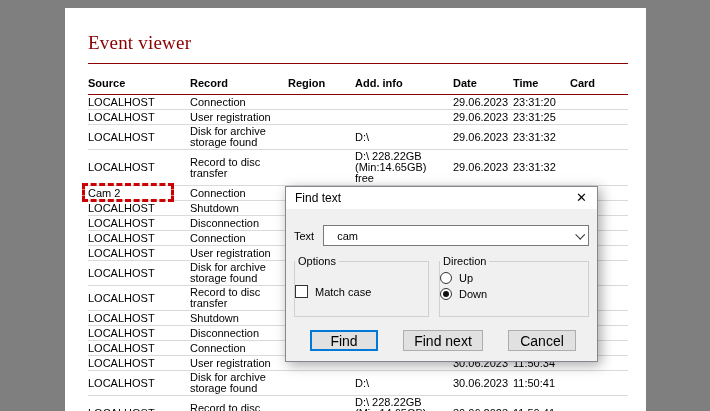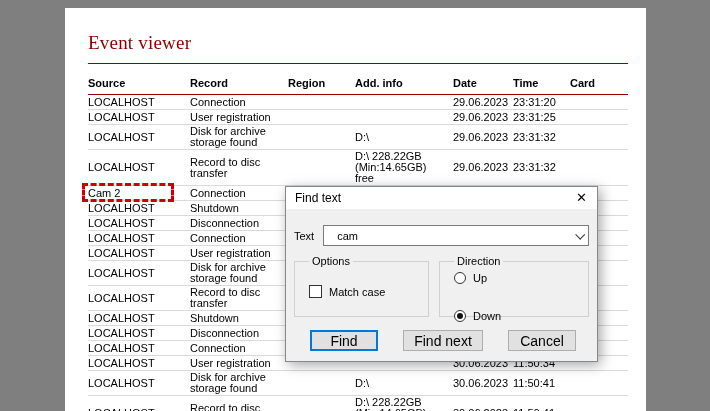--- a/index.html
+++ b/index.html
@@ -81,29 +81,29 @@
     position:absolute; right:0; top:0; width:18px; height:100%;
     display:flex; align-items:center; justify-content:center;
   }
   .combo-arrow::before {
     content:""; width:6px; height:6px;
     border-right:1.4px solid #333; border-bottom:1.4px solid #333;
     transform:rotate(45deg) translateY(-1px);
   }
 
   .groups { display:flex; gap:10px; margin-top:9px; }
-  fieldset.group { border:1px solid #d0d0d0; padding:3px 14px 0; height:62px; min-inline-size:0; }
+  fieldset.group { border:1px solid #d0d0d0; padding:3px 0 0; height:62px; min-inline-size:0; }
   fieldset.group legend { padding:0 3px; }
   .group-options { width:135px; }
   .group-direction { flex:1; }
 
   .check-row { display:flex; align-items:center; gap:7px; margin-top:15px; }
   .checkbox { width:13px; height:13px; background:#fff; border:1px solid #333; flex:0 0 auto; }
   .radio-row { display:flex; align-items:center; gap:7px; margin-top:2px; }
-  .radio-row + .radio-row { margin-top:26px; }
+  .radio-row + .radio-row { margin-top:4px; }
   .radio { width:12px; height:12px; border:1px solid #333; border-radius:50%; background:#fff; position:relative; flex:0 0 auto; }
   .radio.checked::after {
     content:""; position:absolute; left:2px; top:2px; width:6px; height:6px;
     border-radius:50%; background:#111;
   }
 
   .dlg-buttons { display:flex; justify-content:space-between; margin-top:13px; padding:0 13px 0 16px; }
   .btn {
     height:21px; min-width:68px; padding:0 10px;
     background:#e1e1e1; border:1px solid #adadad;

